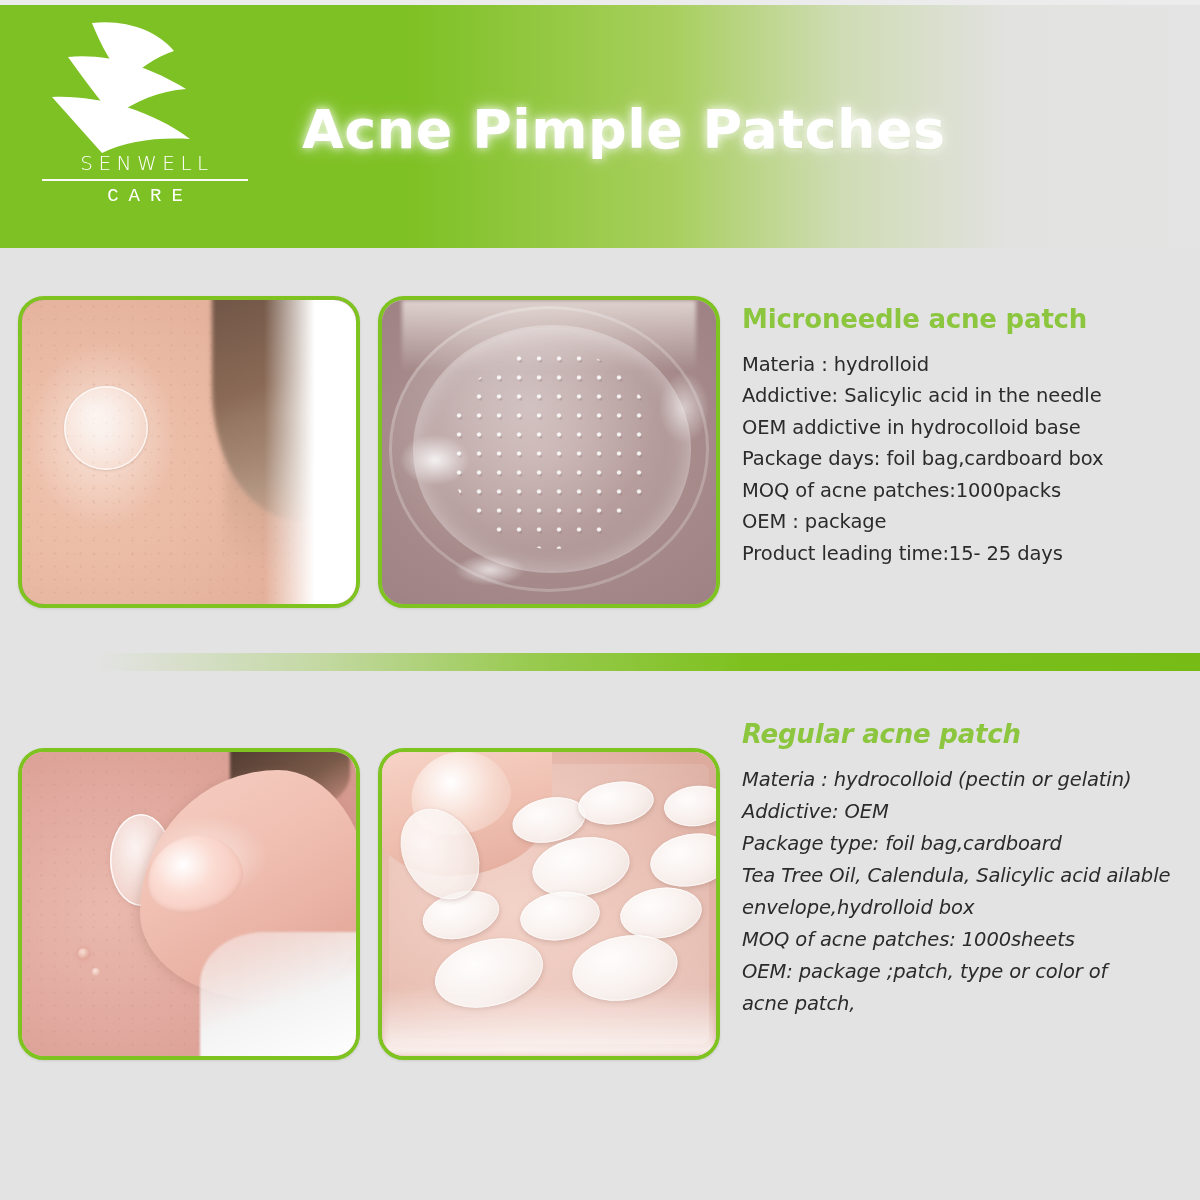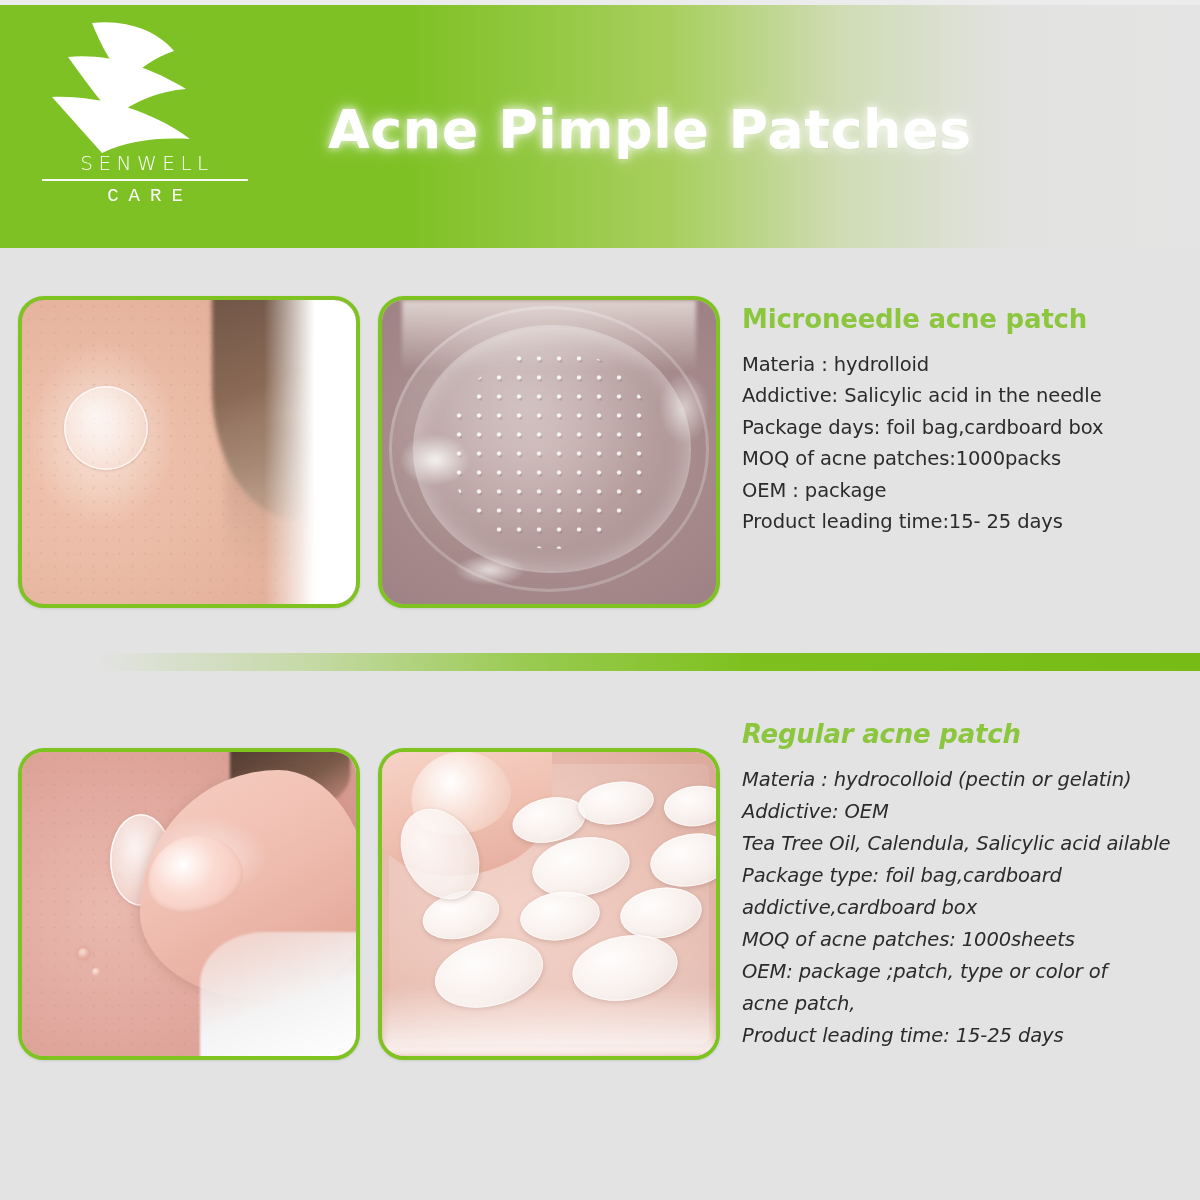--- a/index.html
+++ b/index.html
@@ -31,21 +31,21 @@
     padding-left:4px;
   }
   .logo-rule { height:2px; background:#ffffff; margin:6px 2px 6px 2px; opacity:.95; }
   .logo-sub {
     font-size:19px; letter-spacing:10px; color:#ffffff; font-weight:300; line-height:1;
     padding-left:10px; white-space:nowrap;font-family:Liberation Mono, monospace;
   }
 
   
   .header-title {
-    position:absolute; left:328px; top:98px; width:760px;
+    position:absolute; left:302px; top:98px; width:760px;
     font-size:54px; font-weight:700; color:#ffffff; line-height:1;
     letter-spacing:0.5px;
     text-shadow:0 0 9px rgba(255,255,255,.85), 0 0 18px rgba(255,255,255,.55), 0 1px 2px rgba(120,170,40,.35);
   }
 
   
   .card {
     position:absolute; border:4px solid #7ec31f; border-radius:26px;
     overflow:hidden; background:#d8c9c4;
     box-shadow:0 1px 3px rgba(0,0,0,.10);
@@ -294,20 +294,21 @@
       <div class="mn-glint-a"></div>
       <div class="mn-glint-b"></div>
       <div class="mn-glint-c"></div>
     </div>
   </div>
 
   <div class="info" id="info-microneedle">
     <h2>Microneedle acne patch</h2>
     <div class="line">Materia : hydrolloid</div>
     <div class="line">Addictive: Salicylic acid in the needle</div>
+    <div class="line">OEM addictive in hydrocolloid base</div>
     <div class="line">Package days: foil bag,cardboard box</div>
     <div class="line">MOQ of acne patches:1000packs</div>
     <div class="line">OEM : package</div>
     <div class="line">Product leading time:15- 25 days</div>
   </div>
 
   <div class="divider"></div>
 
   <div class="card" id="card-apply">
     <div class="photo skin3">
@@ -341,22 +342,21 @@
       <div class="oval" style="left:190px;top:184px;width:106px;height:64px;transform:rotate(-10deg);"></div>
       <div class="oval" style="left:22px;top:54px;width:72px;height:96px;transform:rotate(-30deg);opacity:.9;"></div>
       <div class="c4-bottomblur"></div>
     </div>
   </div>
 
   <div class="info" id="info-regular">
     <h2>Regular acne patch</h2>
     <div class="line">Materia : hydrocolloid (pectin or gelatin)</div>
     <div class="line">Addictive: OEM</div>
+    <div class="line">Package type: foil bag,cardboard</div>
     <div class="line">Tea Tree Oil, Calendula, Salicylic acid ailable</div>
-    <div class="line">Package type: foil bag,cardboard</div>
-    <div class="line">addictive,cardboard box</div>
+    <div class="line">envelope,hydrolloid box</div>
     <div class="line">MOQ of acne patches: 1000sheets</div>
     <div class="line">OEM: package ;patch, type or color of</div>
     <div class="line">acne patch,</div>
-    <div class="line">Product leading time: 15-25 days</div>
   </div>
 
 </div>
 
 </body></html>

